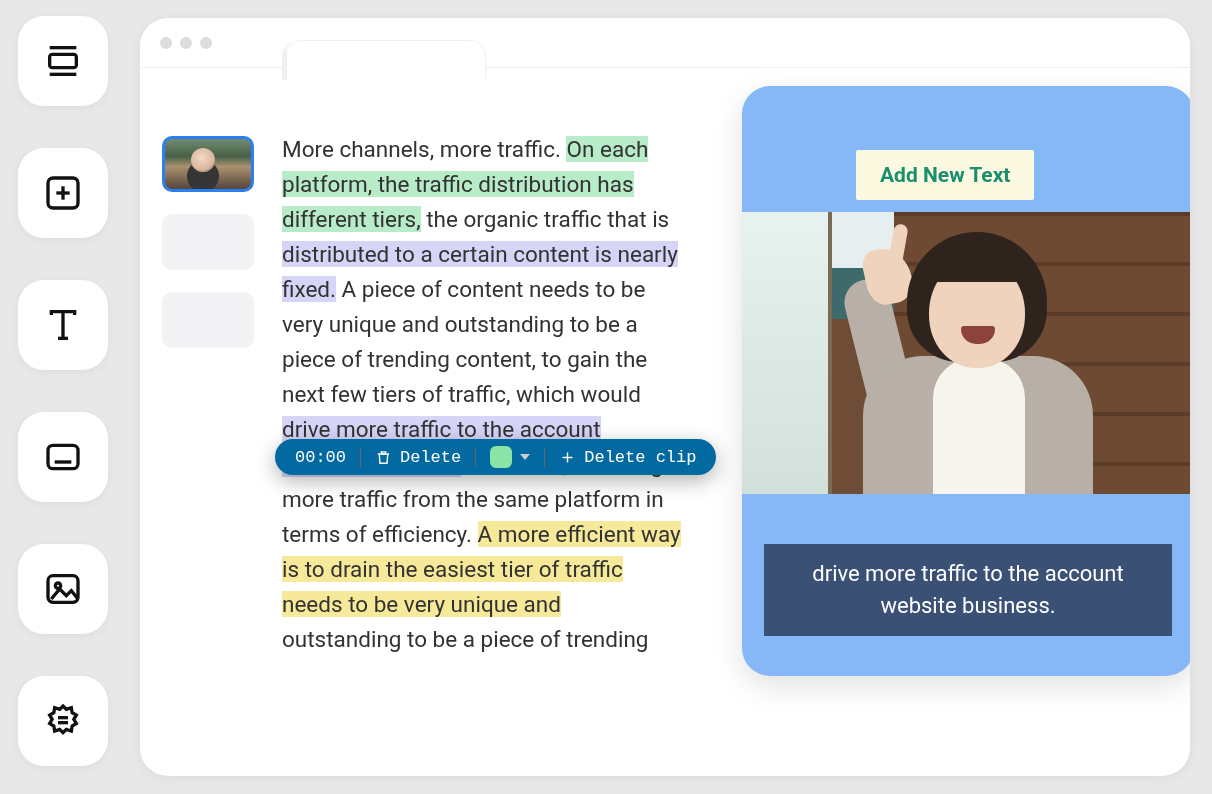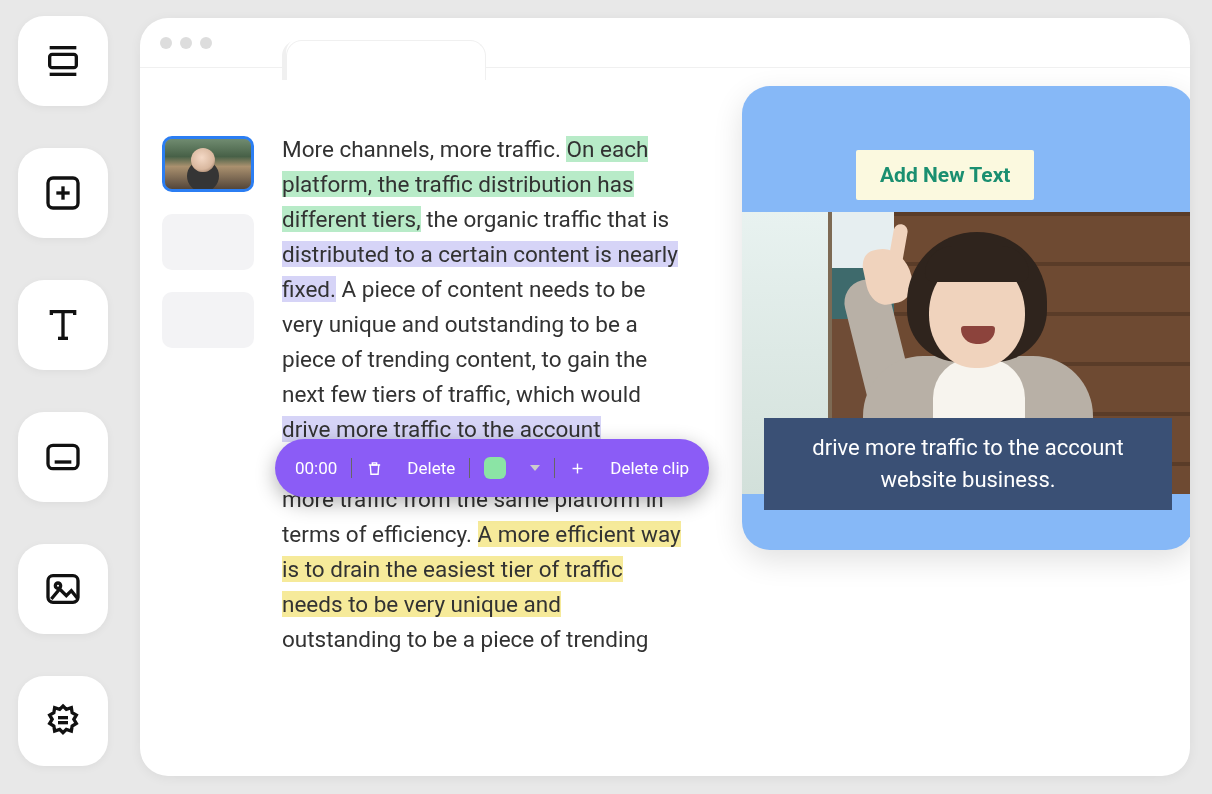--- a/index.html
+++ b/index.html
@@ -136,51 +136,52 @@
     }
     .hl-green { background: #b8ebc8; }
     .hl-purple { background: #d6d4f7; }
     .hl-yellow { background: #f6ea9a; }
 
     
     .float-toolbar {
       position: absolute;
       left: 13px;
       top: 351px;
-      background: #8b5cf6;
+      background: #0369a1;
       color: #fff;
       border-radius: 999px;
-      height: 58px;
+      height: 36px;
       display: flex;
       align-items: center;
       padding: 0 20px;
       gap: 14px;
       font-size: 17px;
       white-space: nowrap;
       box-shadow: 0 6px 20px rgba(0,0,0,0.3);
+      font-family: Liberation Mono, monospace;
     }
     .ft-sep { width: 1px; height: 20px; background: #666; }
-    .ft-item { display: flex; align-items: center; gap: 24px; cursor: pointer; }
+    .ft-item { display: flex; align-items: center; gap: 8px; cursor: pointer; }
     .color-swatch {
       width: 22px; height: 22px; border-radius: 6px; background: #8be4a5;
     }
     .chev-down {
       width: 0; height: 0;
       border-left: 5px solid transparent;
       border-right: 5px solid transparent;
       border-top: 6px solid #ccc;
     }
 
     
     .preview {
       position: absolute;
       right: -4px;
       top: 68px;
       width: 452px;
-      height: 464px;
+      height: 590px;
       background: #86b8f7;
       border-radius: 28px;
       box-shadow: 0 10px 30px rgba(0,0,0,0.12);
       padding: 58px 0 0 0;
       overflow: hidden;
     }
     .add-text-pill {
       position: absolute;
       top: 64px;
       left: 114px;

